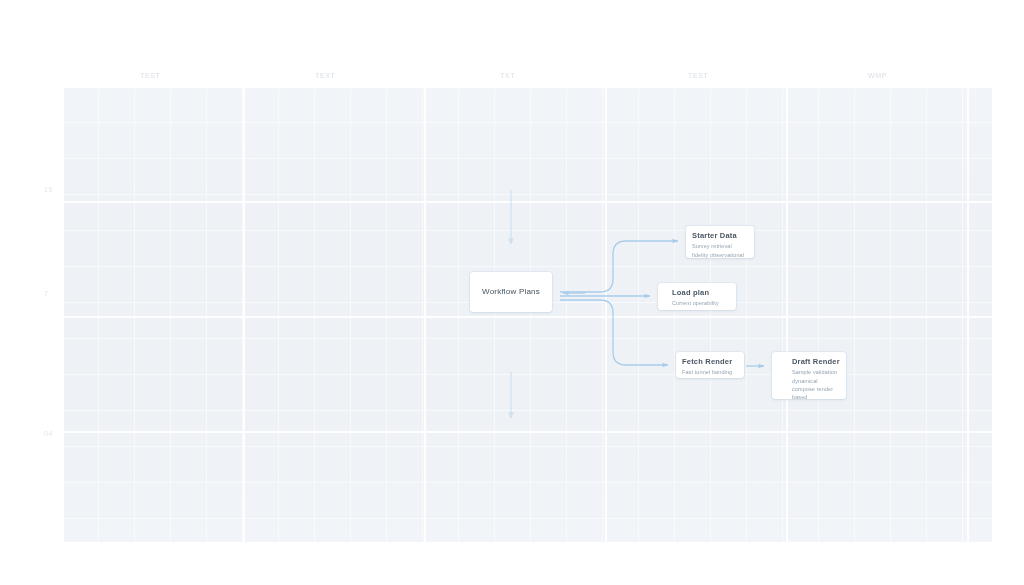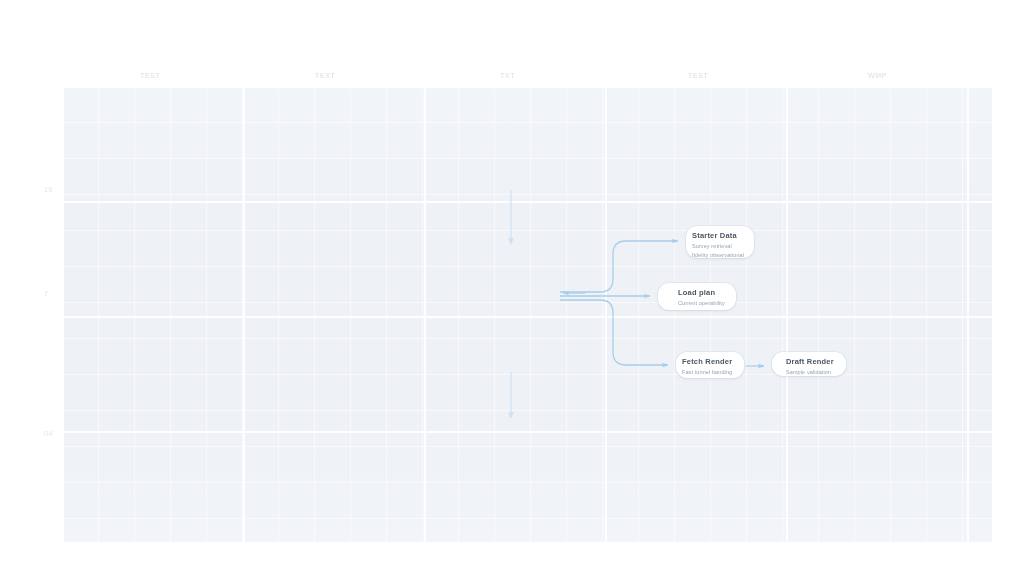--- a/index.html
+++ b/index.html
@@ -105,21 +105,21 @@
     left: 0; top: 0;
     width: 1024px;
     height: 585px;
     pointer-events: none;
   }
 
   
   .node {
     position: absolute;
     background: #ffffff;
-    border-radius: 11px;
+    border-radius: 3px;
     box-shadow: 0 1px 3px rgba(120,140,160,0.16), 0 0 0 0.5px rgba(200,212,224,0.55);
     box-sizing: border-box;
     overflow: hidden;
   }
   .node-title {
     font-size: 7.5px;
     font-weight: bold;
     color: #4a5663;
     letter-spacing: 0.2px;
     line-height: 1.25;
@@ -145,23 +145,23 @@
     align-items: center;
     justify-content: center;
   }
   #node-hub .node-title {
     font-size: 8px;
     font-weight: normal;
     color: #46525f;
   }
 
   #node-b1 { left: 686px; top: 226px; width: 68px;  height: 32px; padding: 5px 6px 0 6px; }
-  #node-b2 { left: 658px; top: 283px; width: 78px;  height: 27px; padding: 5px 6px 0 20px; }
+  #node-b2 { left: 658px; top: 283px; width: 78px;  height: 27px; padding: 5px 6px 0 14px; }
   #node-b3 { left: 676px; top: 352px; width: 68px;  height: 26px; padding: 5px 6px 0 6px; }
-  #node-b4 { left: 772px; top: 352px; width: 74px;  height: 24px; padding: 5px 6px 0 14px; }
+  #node-b4 { left: 772px; top: 352px; width: 74px;  height: 47px; padding: 5px 6px 0 20px; }
 </style>
 </head>
 <body>
 
 <div id="stage">
 
   <div class="col-label" style="left:140px;">TEST</div>
   <div class="col-label" style="left:315px;">TEXT</div>
   <div class="col-label" style="left:500px;">TXT</div>
   <div class="col-label" style="left:688px;">TEST</div>
@@ -198,20 +198,23 @@
 
     <path d="M 560 296 L 650 296" stroke="#a9cde9" stroke-width="1.3" fill="none" marker-end="url(#arrow-r)"></path>
 
     <path d="M 560 300 L 600 300 Q 613 300 613 313 L 613 352 Q 613 365 626 365 L 668 365" stroke="#a9cde9" stroke-width="1.3" fill="none" marker-end="url(#arrow-r)"></path>
 
     <path d="M 746 366 L 764 366" stroke="#a9cde9" stroke-width="1.3" fill="none" marker-end="url(#arrow-r)"></path>
 
     <path d="M 585 293 L 563 293" stroke="#a9cde9" stroke-width="1.3" fill="none" marker-end="url(#arrow-l)"></path>
   </svg>
 
+  <div class="node" id="node-hub">
+    <div class="node-title">Workflow Plans</div>
+  </div>
 
   <div class="node" id="node-b1">
     <div class="node-title">Starter Data</div>
     <div class="node-desc">Survey retrieval fidelity
 observational</div>
   </div>
 
   <div class="node" id="node-b2">
     <div class="node-title">Load plan</div>
     <div class="node-desc">Current operability spec</div>

